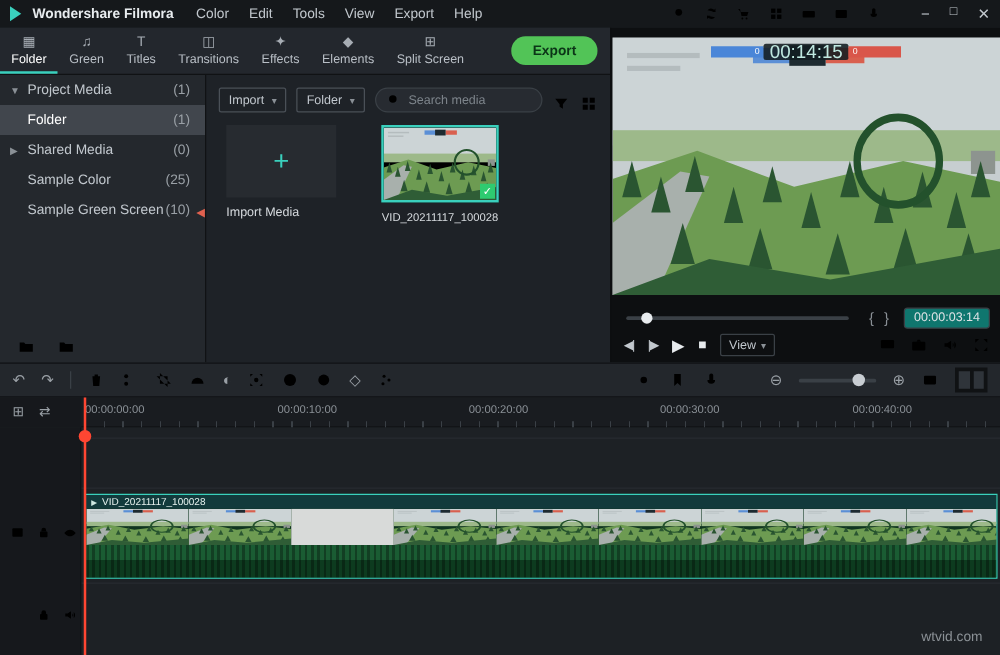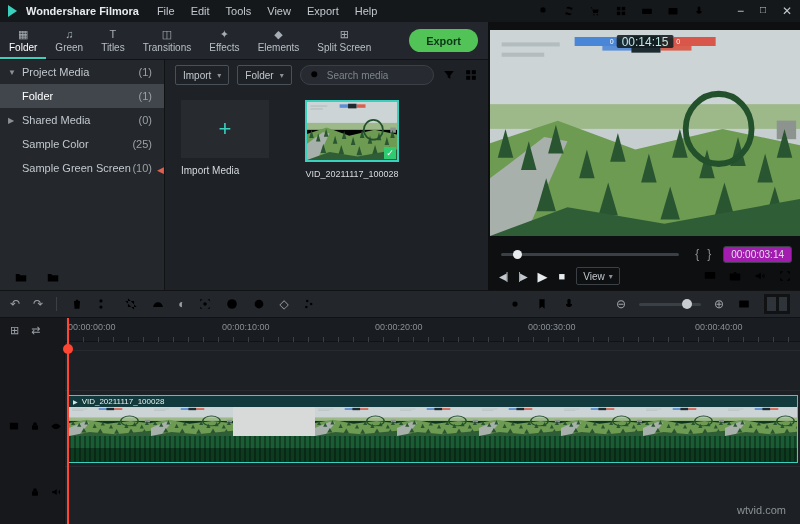--- a/index.html
+++ b/index.html
@@ -39,21 +39,21 @@
   .side-item{height:24px;display:flex;align-items:center;padding:0 12px 0 8px;color:#c2c8ce}
   .side-item .arrow{width:14px;font-size:8px;color:#8a9096}
   .side-item .noarrow{width:14px}
   .side-item .cnt{margin-left:auto;color:#9aa0a6}
   .side-item.selected{background:#41464d;color:#fff}
   .side-foot{position:absolute;left:0;bottom:6px;width:165px;display:flex;gap:18px;padding:0 14px}
   .collapse-handle{position:absolute;right:0;top:106px;color:#e0614f;font-size:9px;line-height:1}
 
   
   .media-panel{position:absolute;left:165px;top:60px;width:323px;height:230px;background:#1e2227}
-  .media-toolbar{height:30px;display:flex;align-items:center;gap:8px;padding:0 10px}
+  .media-toolbar{height:30px;display:flex;align-items:flex-end;gap:8px;padding:0 10px}
   .drop-btn{height:20px;border:1px solid #4a5057;border-radius:2px;padding:0 7px;display:flex;
             align-items:center;gap:6px;color:#c2c8ce;font-size:10px;background:transparent}
   .caret{font-size:8px;color:#8a9096}
   .search-box{flex:1;height:20px;background:#272b31;border:1px solid #3a4046;border-radius:10px;
               display:flex;align-items:center;gap:6px;padding:0 8px;min-width:90px}
   .search-box input{flex:1;background:transparent;border:none;outline:none;color:#c2c8ce;font-size:10px;width:60px}
   .search-box input::placeholder{color:#7d848b}
   .media-grid{display:flex;gap:36px;padding:10px 16px}
   .media-cell{display:flex;flex-direction:column;gap:7px}
   .import-tile{width:88px;height:58px;background:#272b30;display:flex;align-items:center;justify-content:center}
@@ -64,27 +64,27 @@
   .check-badge{position:absolute;right:1px;bottom:1px;width:12px;height:12px;background:#2ecb70;
                color:#fff;font-size:9px;display:flex;align-items:center;justify-content:center}
   .clip-caption{font-size:9px;color:#d6dade;text-align:center;max-width:96px}
 
   
   .preview{position:absolute;left:488px;top:22px;width:312px;height:268px;background:#0d0f11;border-left:1px solid #0c0e10}
   .video{position:absolute;left:1px;top:8px;width:310px;height:206px;background:#c7ced0;overflow:hidden}
   .video svg{width:100%;height:100%}
   .scoreboard{position:absolute;top:5px;left:50%;transform:translateX(-50%);display:flex;align-items:center;z-index:3}
   .sb-blue{width:42px;height:9px;background:#4a86d8;color:#fff;font-size:7px;display:flex;align-items:center;justify-content:flex-end;padding-right:3px}
-  .sb-time{height:13px;background:rgba(18,28,33,.88);color:#bfe8e0;font-size:12px;padding:0 5px;display:flex;align-items:center;border-radius:2px}
+  .sb-time{height:13px;background:rgba(18,28,33,.88);color:#bfe8e0;font-size:15px;padding:0 5px;display:flex;align-items:center;border-radius:2px}
   .sb-red{width:42px;height:9px;background:#d9564a;color:#fff;font-size:7px;display:flex;align-items:center;padding-left:3px}
   .pv-row1{position:absolute;left:12px;right:8px;top:224px;height:16px;display:flex;align-items:center}
   .pv-slider{flex:1;height:3px;background:#3a4046;border-radius:2px;position:relative;margin-right:12px}
   .pv-knob{position:absolute;left:7%;top:-3px;width:9px;height:9px;border-radius:50%;background:#e8ecef}
   .brace{color:#8a9096;font-size:12px;padding:0 4px}
-  .pv-time{border:1px solid #3a4046;background:#a21caf;border-radius:3px;color:#dfe3e6;font-size:10px;
+  .pv-time{border:1px solid #3a4046;background:#0f766e;border-radius:3px;color:#dfe3e6;font-size:10px;
            padding:2px 7px;margin-left:8px;white-space:nowrap}
   .pv-row2{position:absolute;left:10px;right:8px;top:243px;height:22px;display:flex;align-items:center;gap:11px;color:#c2c8ce}
   .tr-btn{font-size:10px;color:#c2c8ce;letter-spacing:-1px;white-space:nowrap}
   .tr-play{font-size:13px;color:#e8ecef}
   .quality{display:flex;align-items:center;gap:4px;border:1px solid #3a4046;border-radius:2px;
            height:18px;padding:0 6px;font-size:10px;color:#c2c8ce}
   .pv-right{margin-left:auto;display:flex;gap:11px;align-items:center}
 
   
   .toolbar{position:absolute;left:0;top:290px;width:800px;height:28px;background:#23272c;
@@ -294,21 +294,21 @@
     </g>
   </defs>
 </svg>
 
 <div class="app">
 
   <div class="titlebar">
     <span class="logo"></span>
     <span class="appname">Wondershare Filmora</span>
     <nav class="menus">
-      <span>File</span>
+      <span>Color</span>
       <span>Edit</span>
       <span>Tools</span>
       <span>View</span>
       <span>Export</span>
       <span>Help</span>
     </nav>
     <div class="tb-icons">
       <span class="ic i12" style="color:#e8c53e">
           <svg class="i12">
             <use href="#ic-bulb"></use>
@@ -618,21 +618,21 @@
   <div class="tl-head">
     <div class="tl-head-left">
       <span class="glyph" style="font-size:11px">⊞</span>
       <span class="glyph" style="font-size:11px">⇄</span>
     </div>
     <div class="ruler">
       <span style="left:3px">00:00:00:00</span>
       <span style="left:157px">00:00:10:00</span>
       <span style="left:310px">00:00:20:00</span>
       <span style="left:463px">00:00:30:00</span>
-      <span style="left:630px">00:00:40:00</span>
+      <span style="left:617px">00:00:40:00</span>
     </div>
   </div>
 
   <div class="tl-body">
     <div class="lane" style="top:8px"></div>
     <div class="lane" style="top:48px"></div>
     <div class="lane" style="top:124px"></div>
 
     <div class="tl-left">
       <div class="trk" style="top:78px">

